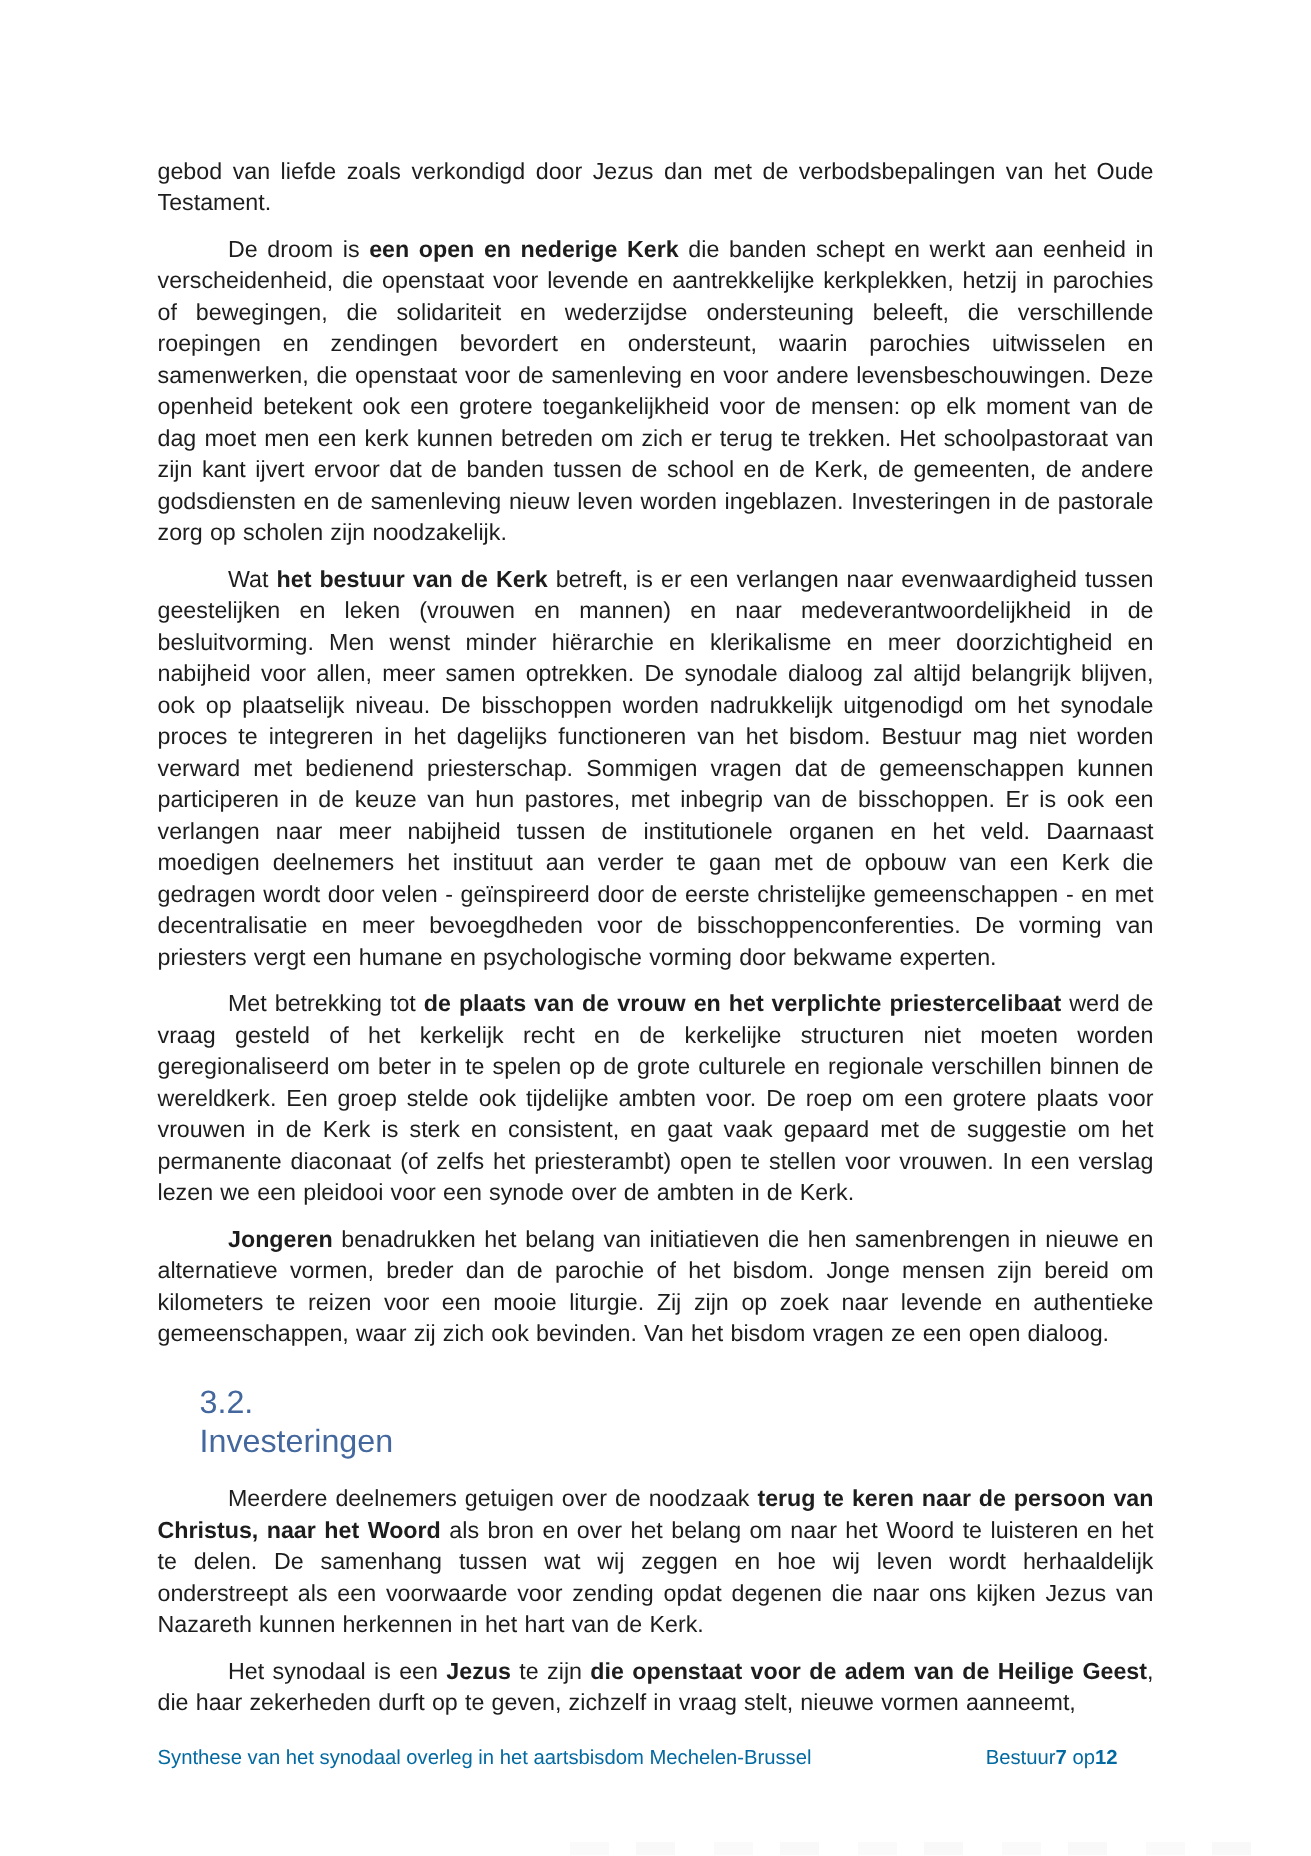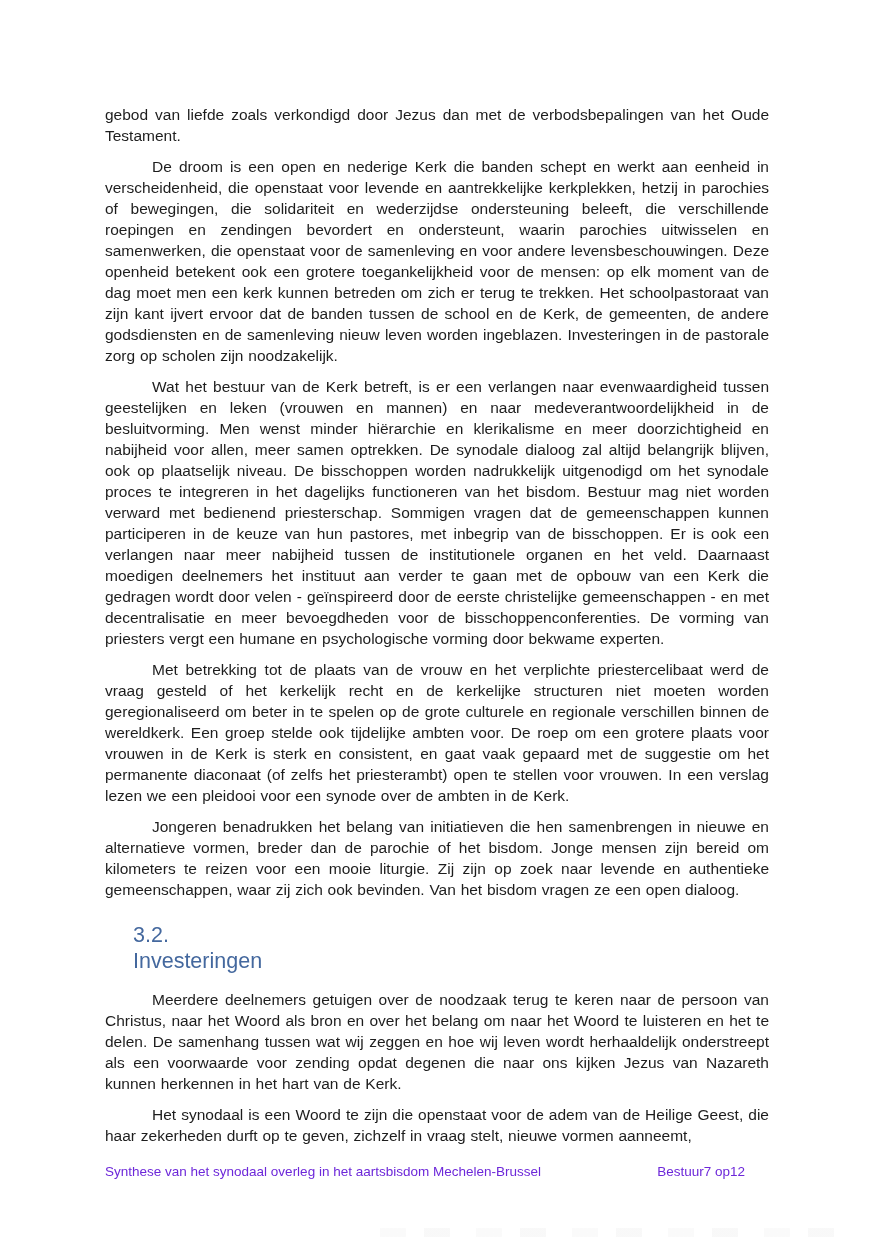--- a/index.html
+++ b/index.html
@@ -26,21 +26,21 @@
     font-size: 15.5px;
     line-height: 21px;
     color: #1d1d1d;
     text-align: justify;
     word-spacing: 0.5px;
   }
   p.body.indent {
     text-indent: 47px;
   }
   .b {
-    font-weight: 400;
+    font-weight: 700;
   }
   h2.sec-heading {
     display: flex;
     align-items: baseline;
     margin: 22px 0 15px 0;
     font-weight: 400;
     font-size: 21.5px;
     line-height: 26px;
   }
   h2.sec-heading .num {
@@ -50,21 +50,21 @@
   }
   .footer {
     position: absolute;
     left: 105px;
     right: 105px;
     top: 1163px;
     display: flex;
     justify-content: space-between;
     font-size: 13.5px;
     line-height: 18px;
-    color: #6d28d9;
+    color: #0369a1;
   }
   .scan-noise {
     position: absolute;
     left: 380px;
     right: 0;
     bottom: 0;
     height: 9px;
     opacity: 0.55;
     background: repeating-linear-gradient(
       90deg,
@@ -83,21 +83,21 @@
       <p class="body"><span>gebod van liefde zoals verkondigd door Jezus dan met de verbodsbepalingen van het Oude Testament.</span></p>
       <p class="body indent"><span>De droom is </span><span class="b">een open en nederige Kerk</span><span> die banden schept en werkt aan eenheid in verscheidenheid, die openstaat voor levende en aantrekkelijke kerkplekken, hetzij in parochies of bewegingen, die solidariteit en wederzijdse ondersteuning beleeft, die verschillende roepingen en zendingen bevordert en ondersteunt, waarin parochies uitwisselen en samenwerken, die openstaat voor de samenleving en voor andere levensbeschouwingen. Deze openheid betekent ook een grotere toegankelijkheid voor de mensen: op elk moment van de dag moet men een kerk kunnen betreden om zich er terug te trekken. Het schoolpastoraat van zijn kant ijvert ervoor dat de banden tussen de school en de Kerk, de gemeenten, de andere godsdiensten en de samenleving nieuw leven worden ingeblazen. Investeringen in de pastorale zorg op scholen zijn noodzakelijk.</span></p>
       <p class="body indent"><span>Wat </span><span class="b">het bestuur van de Kerk</span><span> betreft, is er een verlangen naar evenwaardigheid tussen geestelijken en leken (vrouwen en mannen) en naar medeverantwoordelijkheid in de besluitvorming. Men wenst minder hiërarchie en klerikalisme en meer doorzichtigheid en nabijheid voor allen, meer samen optrekken. De synodale dialoog zal altijd belangrijk blijven, ook op plaatselijk niveau. De bisschoppen worden nadrukkelijk uitgenodigd om het synodale proces te integreren in het dagelijks functioneren van het bisdom. Bestuur mag niet worden verward met bedienend priesterschap. Sommigen vragen dat de gemeenschappen kunnen participeren in de keuze van hun pastores, met inbegrip van de bisschoppen. Er is ook een verlangen naar meer nabijheid tussen de institutionele organen en het veld. Daarnaast moedigen deelnemers het instituut aan verder te gaan met de opbouw van een Kerk die gedragen wordt door velen - geïnspireerd door de eerste christelijke gemeenschappen - en met decentralisatie en meer bevoegdheden voor de bisschoppenconferenties. De vorming van priesters vergt een humane en psychologische vorming door bekwame experten.</span></p>
       <p class="body indent"><span>Met betrekking tot </span><span class="b">de plaats van de vrouw en het verplichte priestercelibaat</span><span> werd de vraag gesteld of het kerkelijk recht en de kerkelijke structuren niet moeten worden geregionaliseerd om beter in te spelen op de grote culturele en regionale verschillen binnen de wereldkerk. Een groep stelde ook tijdelijke ambten voor. De roep om een grotere plaats voor vrouwen in de Kerk is sterk en consistent, en gaat vaak gepaard met de suggestie om het permanente diaconaat (of zelfs het priesterambt) open te stellen voor vrouwen. In een verslag lezen we een pleidooi voor een synode over de ambten in de Kerk.</span></p>
       <p class="body indent"><span class="b">Jongeren</span><span> benadrukken het belang van initiatieven die hen samenbrengen in nieuwe en alternatieve vormen, breder dan de parochie of het bisdom. Jonge mensen zijn bereid om kilometers te reizen voor een mooie liturgie. Zij zijn op zoek naar levende en authentieke gemeenschappen, waar zij zich ook bevinden. Van het bisdom vragen ze een open dialoog.</span></p>
       <h2 class="sec-heading" style="color: rgb(68, 104, 158); flex-direction: column;">
         <span class="num">3.2.</span>
         <span>Investeringen</span>
       </h2>
       <p class="body indent"><span>Meerdere deelnemers getuigen over de noodzaak </span><span class="b">terug te keren naar de persoon van Christus, naar het Woord</span><span> als bron en over het belang om naar het Woord te luisteren en het te delen. De samenhang tussen wat wij zeggen en hoe wij leven wordt herhaaldelijk onderstreept als een voorwaarde voor zending opdat degenen die naar ons kijken Jezus van Nazareth kunnen herkennen in het hart van de Kerk.</span></p>
-      <p class="body indent"><span>Het synodaal is een </span><span class="b">Woord</span><span> te zijn </span><span class="b">die openstaat voor de adem van de Heilige Geest</span><span>, die haar zekerheden durft op te geven, zichzelf in vraag stelt, nieuwe vormen aanneemt,</span></p>
+      <p class="body indent"><span>Het synodaal is een </span><span class="b">Jezus</span><span> te zijn </span><span class="b">die openstaat voor de adem van de Heilige Geest</span><span>, die haar zekerheden durft op te geven, zichzelf in vraag stelt, nieuwe vormen aanneemt,</span></p>
     </div>
 
   <div class="footer">
     <span>Synthese van het synodaal overleg in het aartsbisdom Mechelen-Brussel</span>
     <span><span>Bestuur</span><span class="b">7</span><span> op</span><span class="b">12</span></span>
   </div>
 
   <div class="scan-noise"></div>
 </div>
 

